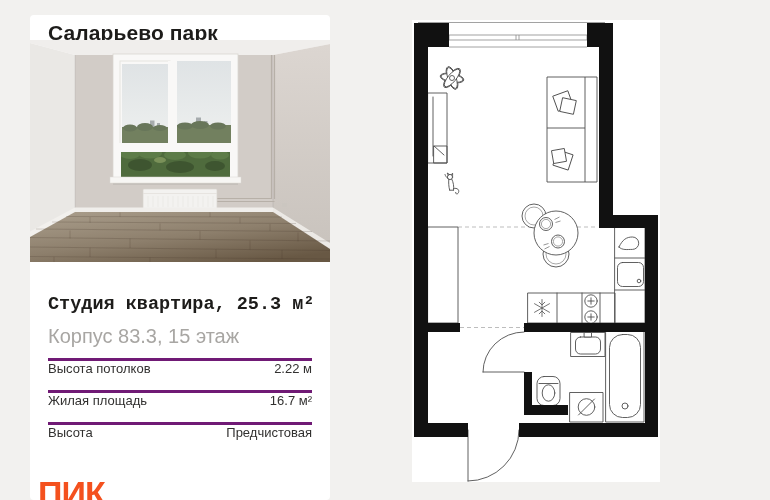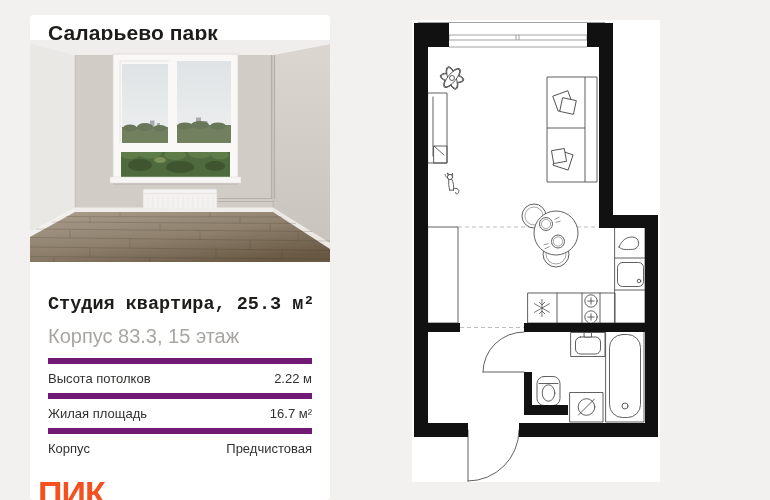--- a/index.html
+++ b/index.html
@@ -23,22 +23,22 @@
   .summary-title{
     position:absolute;left:18px;top:279px;
     font-size:18.5px;font-weight:700;color:#1d1c1a;font-family:Liberation Mono, monospace;
   }
   .summary-sub{
     position:absolute;left:18px;top:302px;
     font-size:20px;font-weight:400;color:#a8a6a3;margin-top:8px;
   }
   .specs{position:absolute;left:18px;top:343px;width:264px}
   .spec-row{
-    display:flex;justify-content:space-between;align-items:center;
-    height:29px;border-top:6px solid #701a75;
+    display:flex;justify-content:space-between;align-items:flex-start;
+    height:29px;border-top:3px solid #701a75;
     font-size:13px;color:#323130;
   }
   .spec-label{font-weight:400}
   .spec-value{font-weight:400;text-align:right}
   .logo{
     position:absolute;left:8px;top:460px;
     font-size:34px;font-weight:900;color:#f4511e;
     letter-spacing:-1px;transform:scaleY(.96);transform-origin:top left;
   }
   
@@ -203,21 +203,21 @@
   <div class="specs">
     <div class="spec-row">
       <span class="spec-label">Высота потолков</span>
       <span class="spec-value">2.22 м</span>
     </div>
     <div class="spec-row">
       <span class="spec-label">Жилая площадь</span>
       <span class="spec-value">16.7 м²</span>
     </div>
     <div class="spec-row">
-      <span class="spec-label">Корпус</span>
+      <span class="spec-label">Высота</span>
       <span class="spec-value">Предчистовая</span>
     </div>
   </div>
 
   <div class="logo">ПИК</div>
 </div>
 
 <div class="plan">
   <svg width="248" height="462" viewBox="0 0 248 462">
     <rect x="0" y="0" width="248" height="462" fill="#ffffff"></rect>

